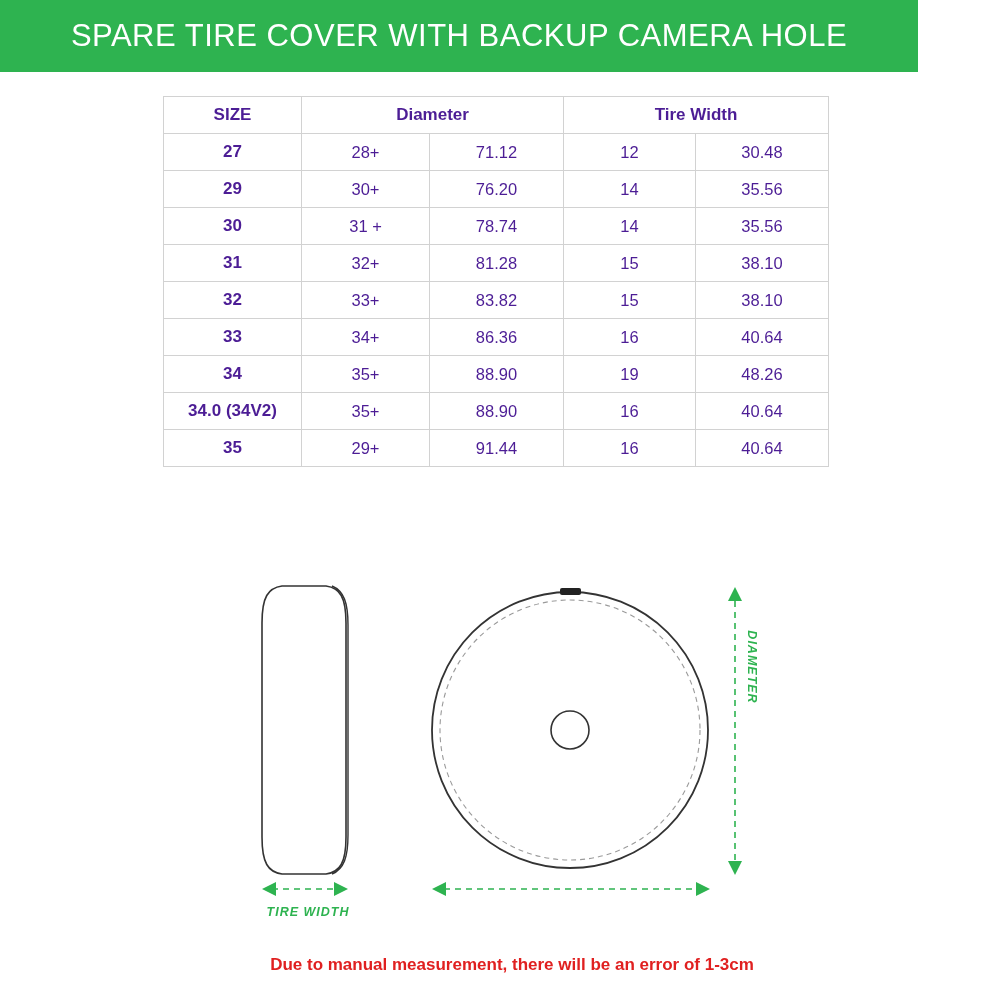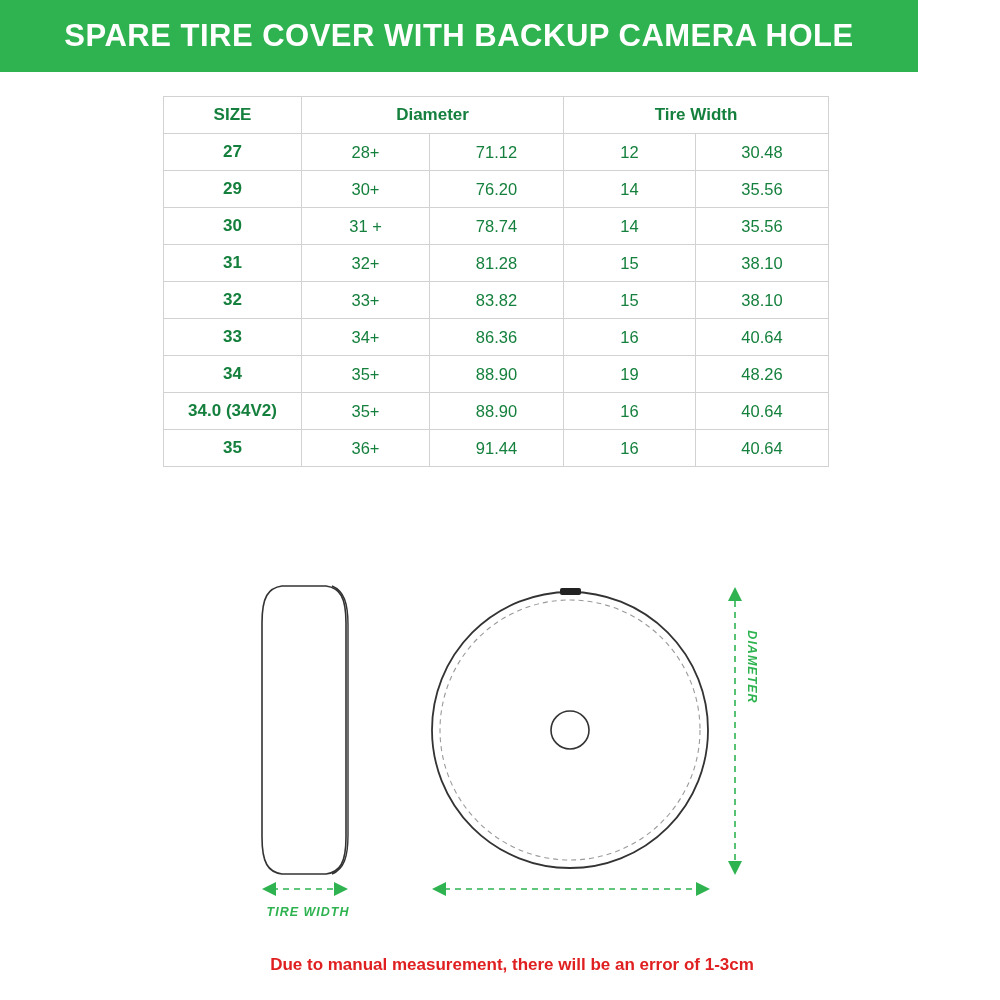--- a/index.html
+++ b/index.html
@@ -32,41 +32,41 @@
   }
   .header-title {
     position: absolute;
     left: 0; top: 0;
     width: 918px; height: 72px;
     display: flex;
     align-items: center;
     justify-content: center;
     color: #ffffff;
     font-size: 31px;
-    font-weight: bold;
+    font-weight: normal;
     letter-spacing: 0.5px;
     white-space: nowrap;
   }
 
   
   .table-wrap {
     position: absolute;
     left: 163px; top: 96px;
     width: 665px;
   }
   table.size-table {
     border-collapse: collapse;
     width: 665px;
     table-layout: fixed;
   }
   table.size-table th,
   table.size-table td {
     border: 1px solid #d2d2d2;
     text-align: center;
-    color: #15803d;
+    color: #4c1d95;
     font-size: 16.5px;
     height: 37px;
     padding: 0;
   }
   table.size-table th {
     font-weight: bold;
     font-size: 17px;
   }
   table.size-table td.unitcell {
     font-weight: bold;
@@ -197,21 +197,21 @@
         </tr>
         <tr>
           <td class="unitcell">34.0 (34V2)</td>
           <td>35+</td>
           <td>88.90</td>
           <td>16</td>
           <td>40.64</td>
         </tr>
         <tr>
           <td class="unitcell">35</td>
-          <td>36+</td>
+          <td>29+</td>
           <td>91.44</td>
           <td>16</td>
           <td>40.64</td>
         </tr>
       </tbody>
     </table>
   </div>
 
   <div class="diagram">
     <svg width="1000" height="390" viewBox="0 0 1000 390" xmlns="http://www.w3.org/2000/svg">

